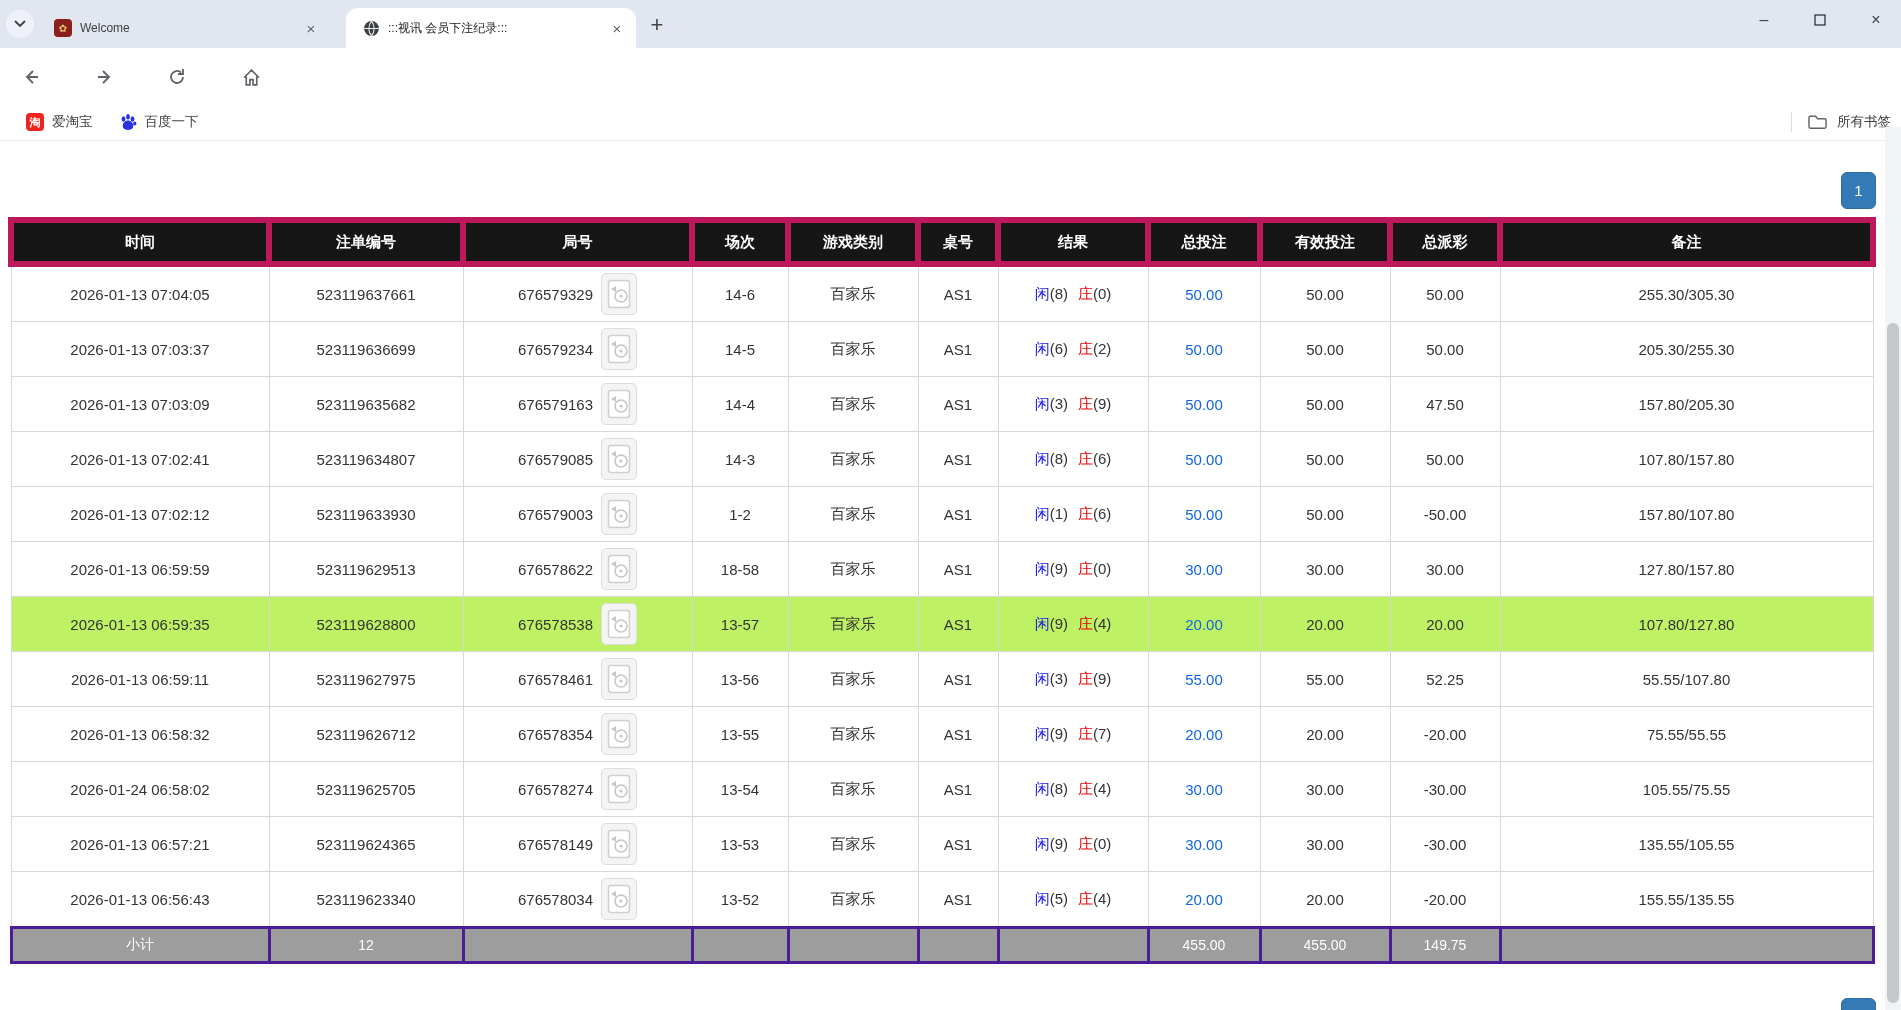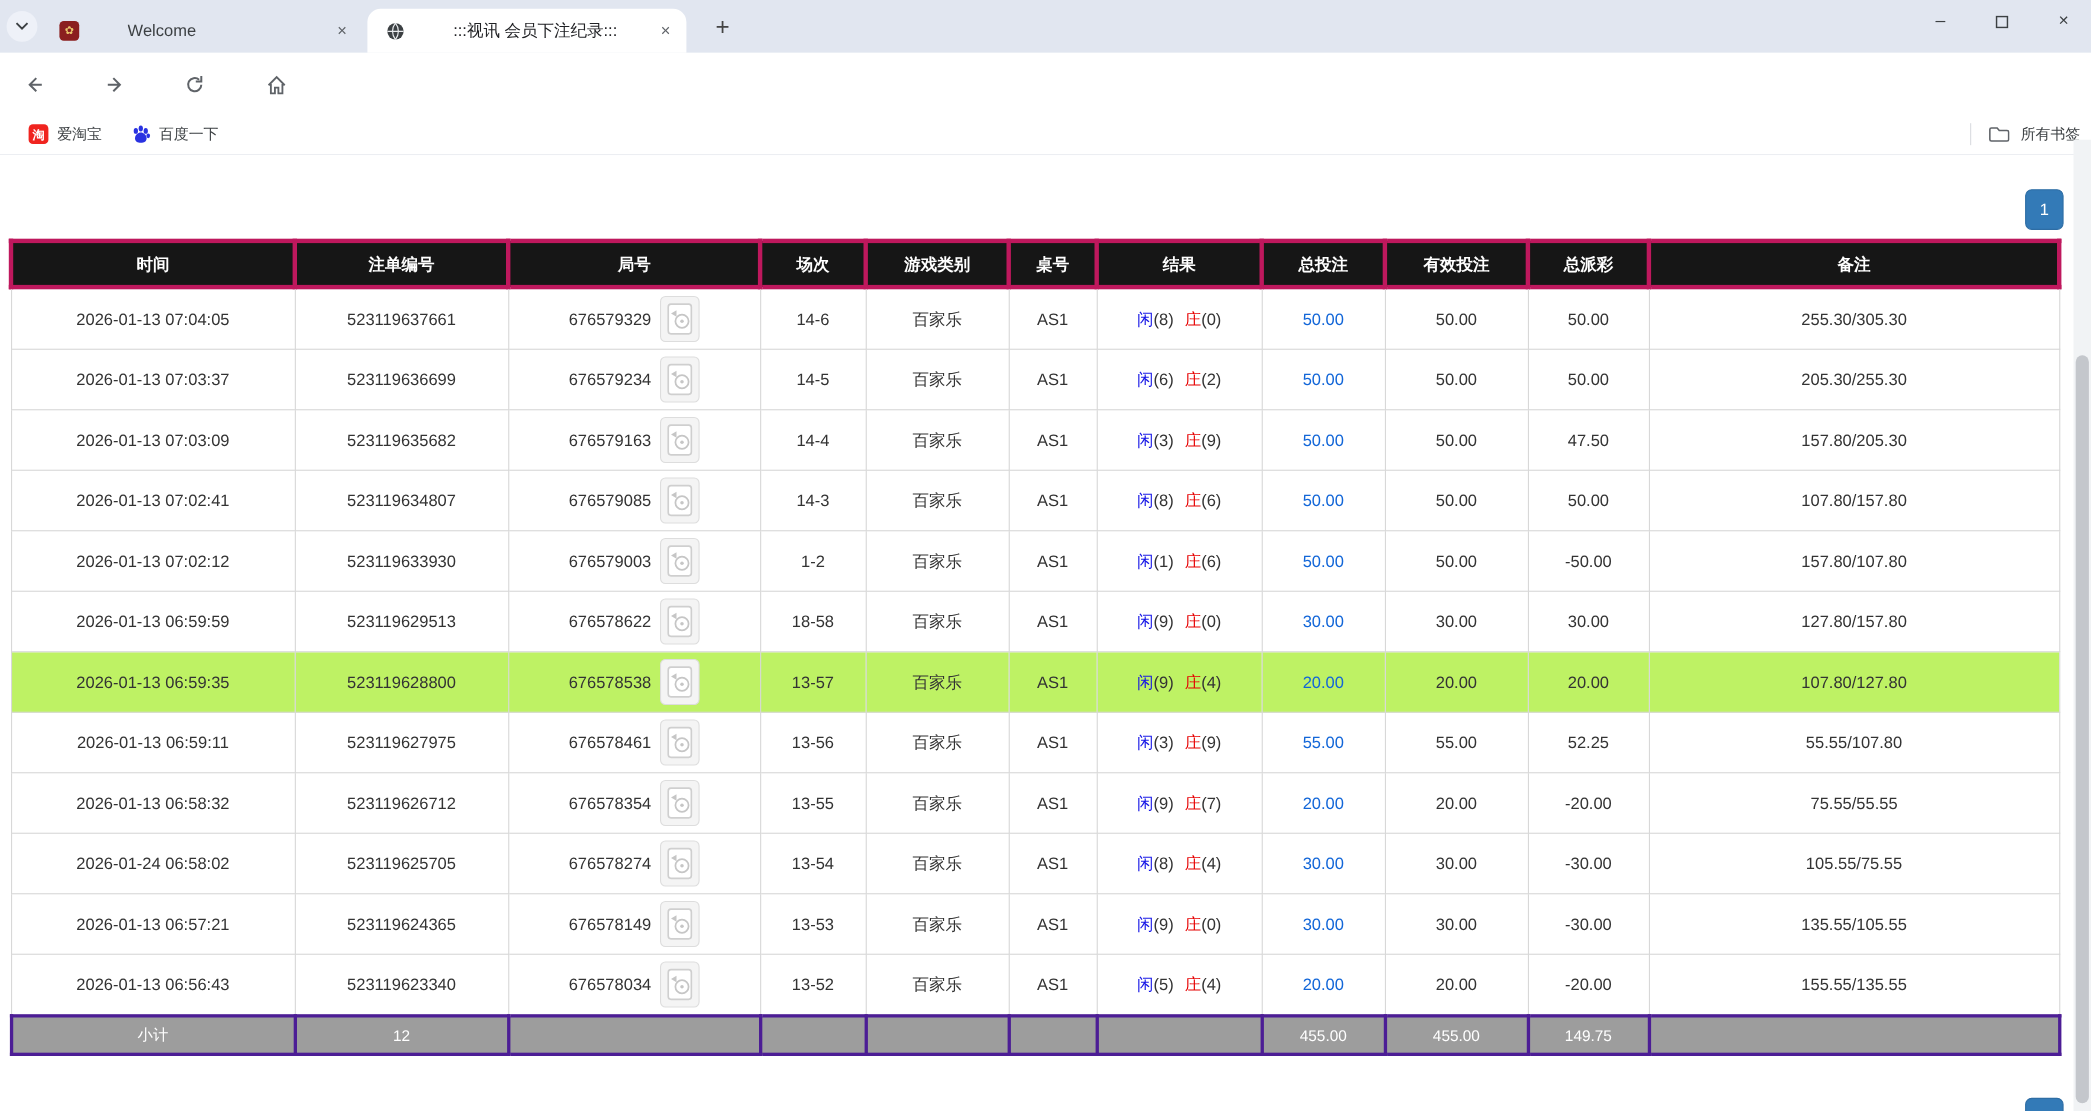--- a/index.html
+++ b/index.html
@@ -6,24 +6,24 @@
   body{
     width:1901px;height:1010px;position:relative;overflow:hidden;background:#fff;
     font-family:"Liberation Sans","DejaVu Sans",sans-serif;color:#202124;
   }
   
   .tabstrip{position:absolute;top:0;left:0;width:1901px;height:48px;background:#e1e6f0;}
   .tabsearch{position:absolute;left:6px;top:10px;width:28px;height:28px;border-radius:50%;
     display:flex;align-items:center;justify-content:center;background:#eef1f8;cursor:pointer;}
   .tab{position:absolute;top:8px;height:40px;display:flex;align-items:center;padding:0 10px;box-sizing:border-box;cursor:pointer;}
   .tab.inactive{left:38px;width:292px;color:#3c4043;}
-  .tab.active{left:334px;width:290px;background:#fff;border-radius:12px 12px 0 0;color:#202124;}
+  .tab.active{left:346px;width:290px;background:#fff;border-radius:12px 12px 0 0;color:#202124;}
   .tab .fav{width:18px;height:18px;margin:0 8px 0 6px;flex:0 0 auto;display:flex;align-items:center;justify-content:center;}
   .fav.shield{background:#8b1f1f;border-radius:4px;color:#e8c36a;font-size:10px;font-weight:bold;}
-  .tab-title{flex:1;font-size:15px;white-space:nowrap;overflow:hidden;margin-left:36px;}
+  .tab-title{flex:1;font-size:12px;white-space:nowrap;overflow:hidden;}
   .tab-close{width:18px;height:18px;border-radius:50%;display:flex;align-items:center;justify-content:center;
     font-size:15px;color:#5f6368;cursor:pointer;}
   .newtab{position:absolute;left:644px;top:12px;width:26px;height:26px;display:flex;align-items:center;justify-content:center;
     font-size:22px;color:#444;cursor:pointer;border-radius:50%;}
   .wincontrols{position:absolute;right:8px;top:0;height:40px;display:flex;align-items:center;gap:34px;padding-right:6px;}
   .winbtn{width:22px;height:22px;display:flex;align-items:center;justify-content:center;color:#3c4043;font-size:16px;cursor:pointer;}
   .winbtn svg{display:block;}
   .toolbar{position:absolute;top:48px;left:0;width:1901px;height:56px;background:#fff;}
   .navbtn{position:absolute;top:16px;width:26px;height:26px;display:flex;align-items:center;justify-content:center;
     color:#5f6368;font-size:20px;cursor:pointer;}
@@ -41,21 +41,21 @@
     display:flex;align-items:center;justify-content:center;}
   .bm-right{position:absolute;right:10px;display:flex;align-items:center;gap:10px;font-size:13.5px;color:#3c4043;cursor:pointer;}
   .bm-divider{width:1px;height:20px;background:#dadce0;margin-right:6px;}
   
   .content{position:absolute;top:141px;left:0;width:1901px;height:869px;background:#fff;}
   .page-btn{position:absolute;width:35px;height:37px;background:#337ab7;border:1px solid #2e6da4;border-radius:6px;
     color:#fff;font-size:15px;display:flex;align-items:center;justify-content:center;cursor:pointer;box-sizing:border-box;}
   .page-btn.top{left:1841px;top:31px;}
   .page-btn.bottom{left:1841px;top:857px;}
   table.rec{border-collapse:collapse;table-layout:fixed;position:absolute;left:8px;top:76px;width:1866px;}
-  table.rec th{background:#161616;color:#fff;font-size:15px;font-weight:bold;height:38px;border:4px solid #be185d;padding:0;}
+  table.rec th{background:#161616;color:#fff;font-size:15px;font-weight:bold;height:38px;border:6px solid #be185d;padding:0;}
   table.rec tbody td{background:#fff;height:54px;border:1px solid #d8d8d8;font-size:15px;color:#333;text-align:center;padding:0 4px;}
   table.rec tbody tr.hl td{background:#bef264;}
   table.rec tfoot td{background:#9d9d9d;color:#fff;height:30px;border:3px solid #4c1d95;font-size:14px;text-align:center;}
   .roundwrap{display:inline-flex;align-items:center;gap:8px;}
   .video-btn{width:36px;height:42px;border:1px solid #ddd;border-radius:5px;background:#f4f4f4;display:inline-flex;
     align-items:center;justify-content:center;cursor:pointer;padding:0;}
   .rp{color:#1414e6;} .rb{color:#e60000;} .rn{color:#333;}
   .bet-link{color:#1266d8;cursor:pointer;text-decoration:none;}
   .neg{color:#ff0000;}
   .gap{display:inline-block;width:10px;}

